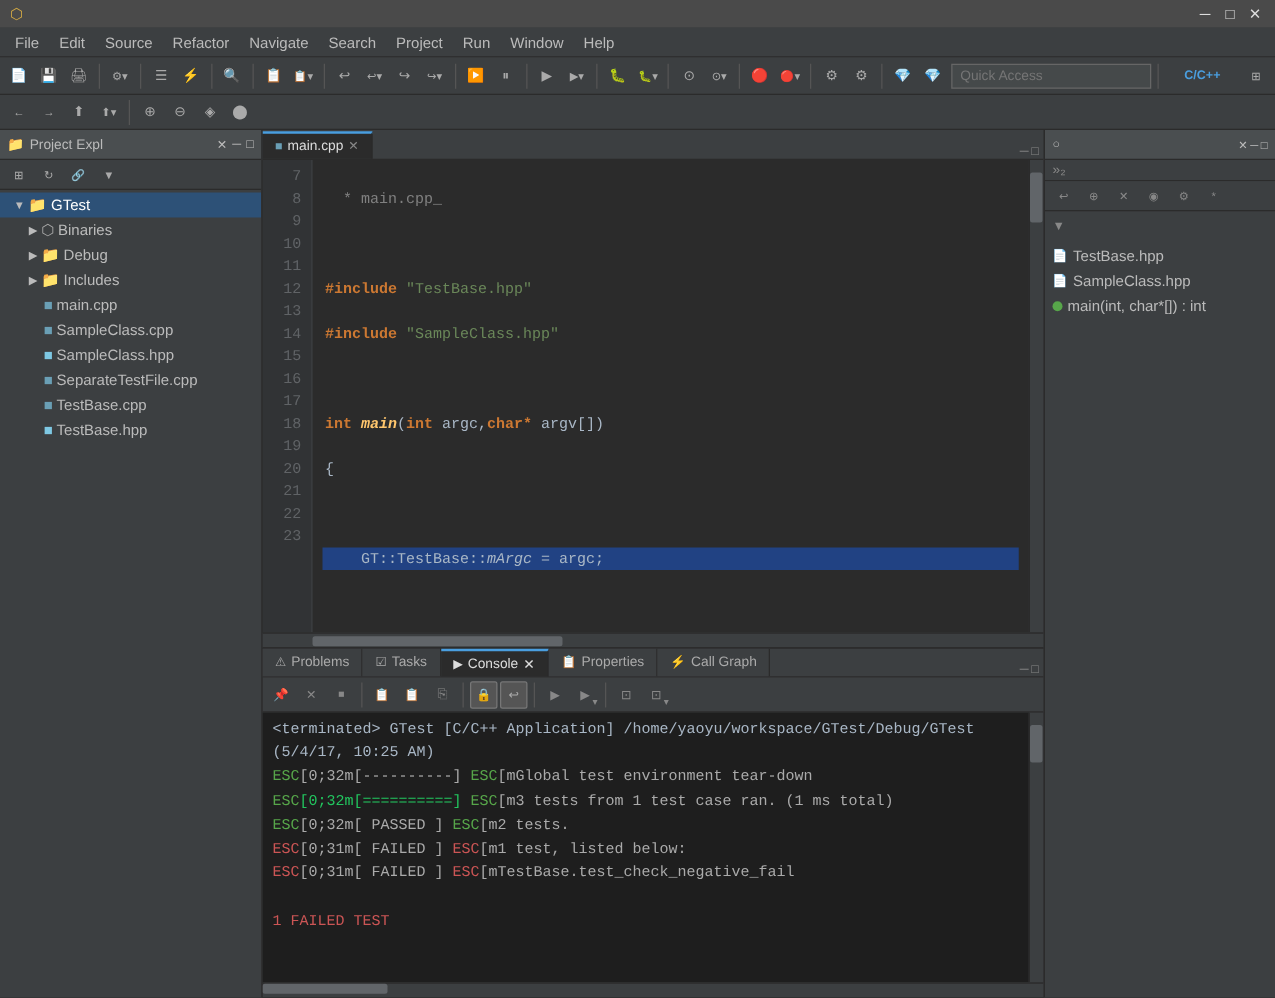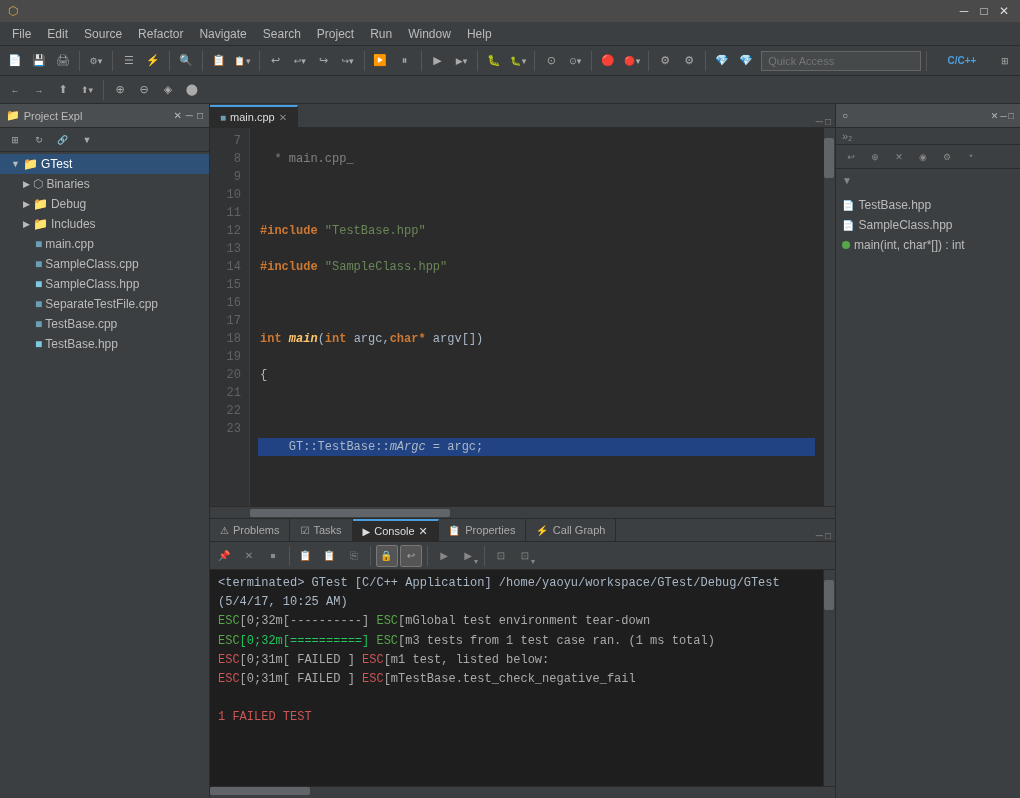--- a/index.html
+++ b/index.html
@@ -613,20 +613,23 @@
       <div style="display:flex; flex:1; overflow:hidden;">
         <div id="console-output">
           <div class="console-line console-header-line">&lt;terminated&gt; GTest [C/C++ Application] /home/yaoyu/workspace/GTest/Debug/GTest (5/4/17, 10:25 AM)</div>
           <div class="console-line">
             <span style="color:#57a64a;">ESC</span><span style="color:#aaa;">[0;32m[----------] </span><span style="color:#57a64a;">ESC</span><span style="color:#aaa;">[mGlobal test environment tear-down</span>
           </div>
           <div class="console-line">
             <span style="color:#57a64a;">ESC</span><span style="color:#22c55e;">[0;32m[==========] </span><span style="color:#57a64a;">ESC</span><span style="color:#aaa;">[m3 tests from 1 test case ran. (1 ms total)</span>
           </div>
           <div class="console-line">
+            <span style="color:#57a64a;">ESC</span><span style="color:#aaa;">[0;32m[  PASSED  ] </span><span style="color:#57a64a;">ESC</span><span style="color:#aaa;">[m2 tests.</span>
+          </div>
+          <div class="console-line">
             <span style="color:#cc5555;">ESC</span><span style="color:#aaa;">[0;31m[  FAILED  ] </span><span style="color:#cc5555;">ESC</span><span style="color:#aaa;">[m1 test, listed below:</span>
           </div>
           <div class="console-line">
             <span style="color:#cc5555;">ESC</span><span style="color:#aaa;">[0;31m[  FAILED  ] </span><span style="color:#cc5555;">ESC</span><span style="color:#aaa;">[mTestBase.test_check_negative_fail</span>
           </div>
           <div class="console-line">&nbsp;</div>
           <div class="console-line console-failed">1 FAILED TEST</div>
         </div>
         <div class="v-scroll" style="flex-shrink:0;">
           <div class="scroll-thumb" style="width:10px; height:30px; margin-top:10px;"></div>

